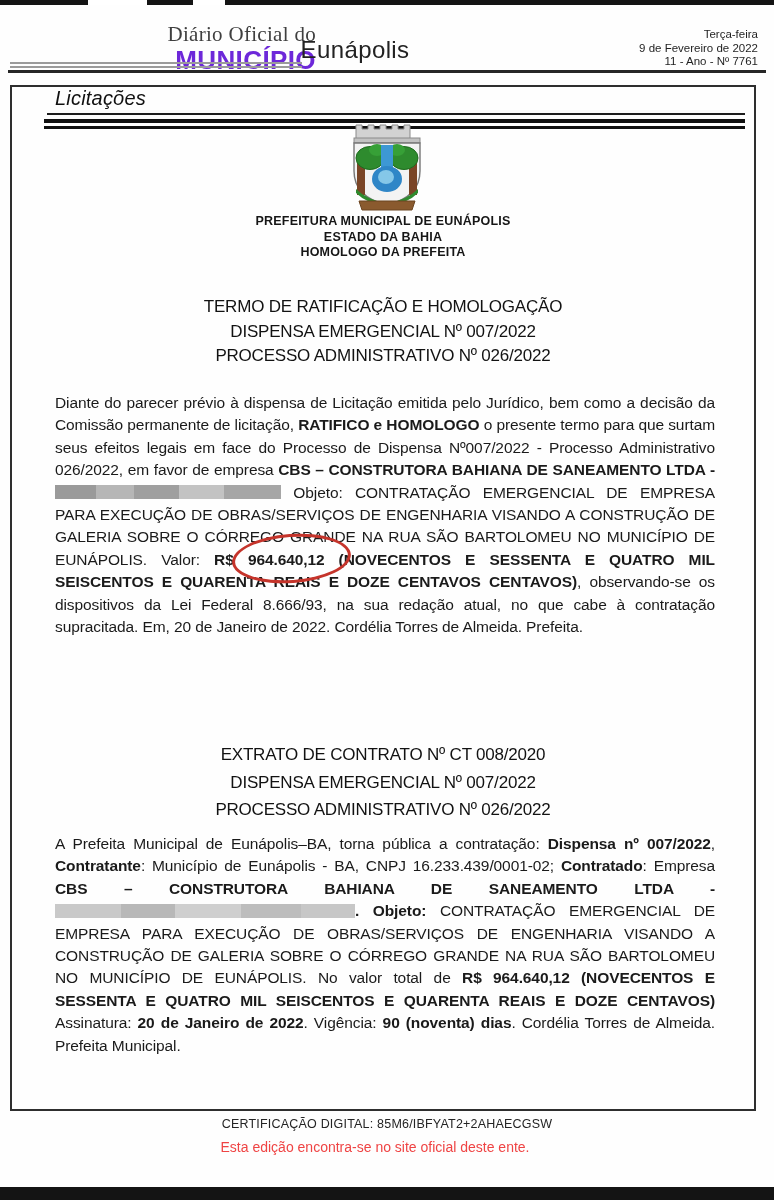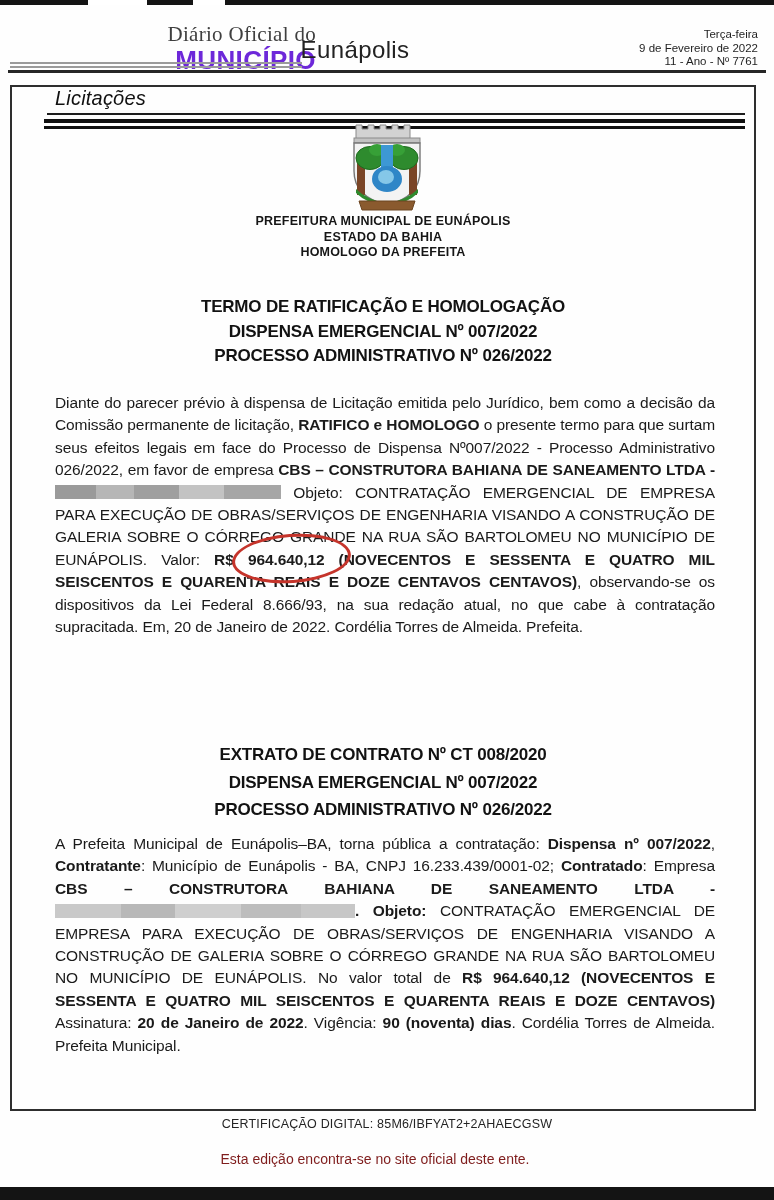--- a/index.html
+++ b/index.html
@@ -53,21 +53,21 @@
   .section-rule-b { position:absolute; left:44px; top:126px; width:701px; height:3px; background:#101010; }
   
   .crest { position:absolute; left:341px; top:119px; width:92px; height:94px; }
   
   .org-block {
     position:absolute; left:10px; top:214px; width:746px; text-align:center;
     font-weight:bold; font-size:12.5px; line-height:15.5px; color:#161616; letter-spacing:.2px;
   }
   .doc-title {
     position:absolute; left:10px; width:746px; text-align:center;
-    font-weight:bold; font-size:17px; color:#121212; letter-spacing:-.2px;
+    font-weight:normal; font-size:17px; color:#121212; letter-spacing:-.2px;
   }
   .doc1-title { top:295px; line-height:24.5px; }
   .doc2-title { top:741px; line-height:27.5px; }
   
   .body-text {
     position:absolute; left:55px; width:660px;
     font-size:15.5px; line-height:22.4px; letter-spacing:-.1px;
     text-align:justify; color:#1a1a1a;
   }
   .para1 { top:392px; }
@@ -87,21 +87,21 @@
     transform:rotate(-4deg);
     pointer-events:none;
   }
   
   .footer-cert {
     position:absolute; left:0; top:1117px; width:774px; text-align:center;
     font-size:12.5px; color:#242424; letter-spacing:.2px;
   }
   .footer-note {
     position:absolute; left:0; top:1139px; width:750px; text-align:center;
-    font-size:14px; color:#7f1d1d;margin-top:12px;
+    font-size:14px; color:#ef4444;
   }
 </style>
 </head>
 <body>
 
 <div class="page">
 
   <div class="top-artifact"></div>
 
   <div class="logo">

